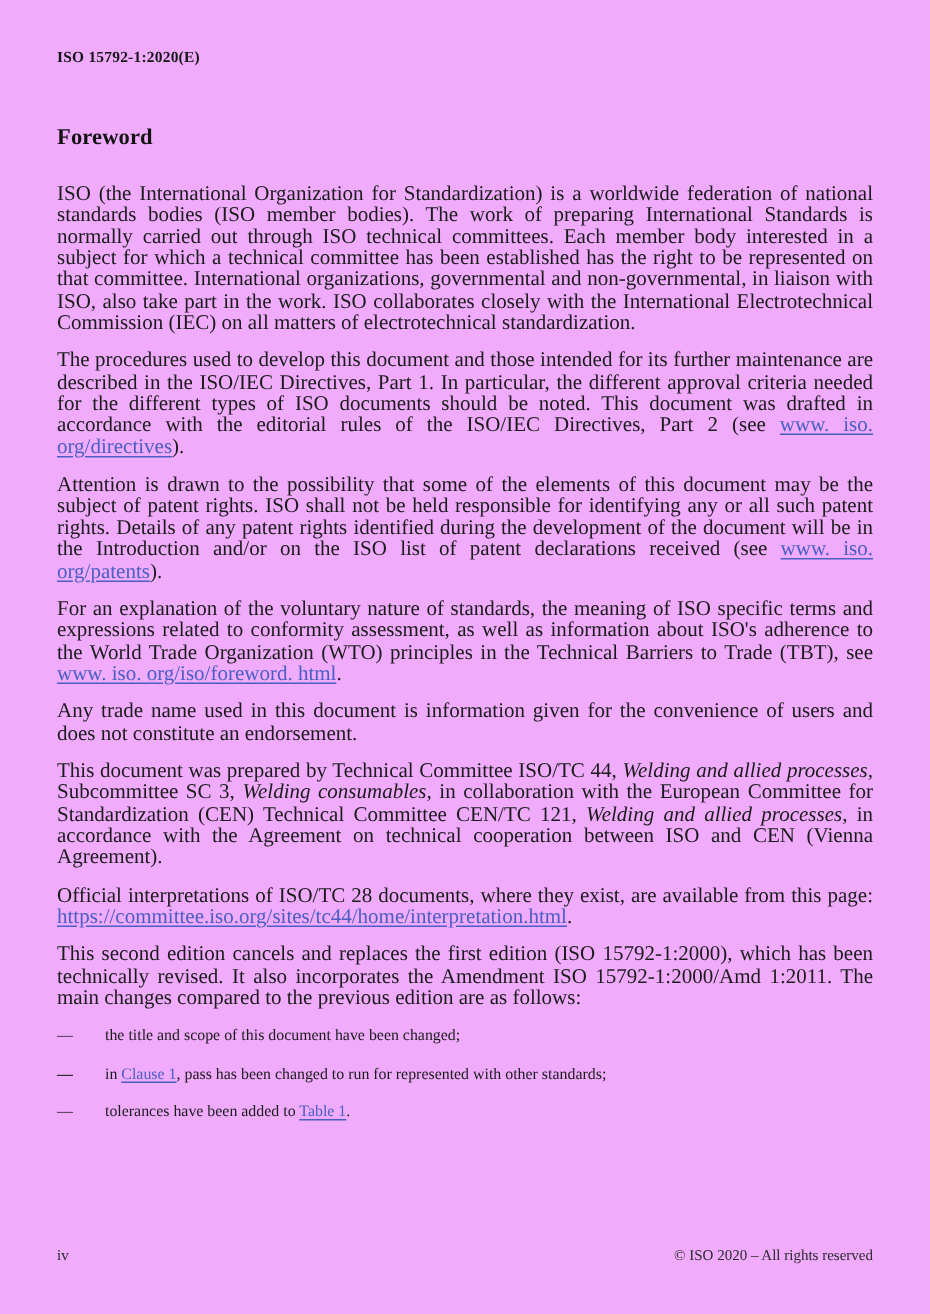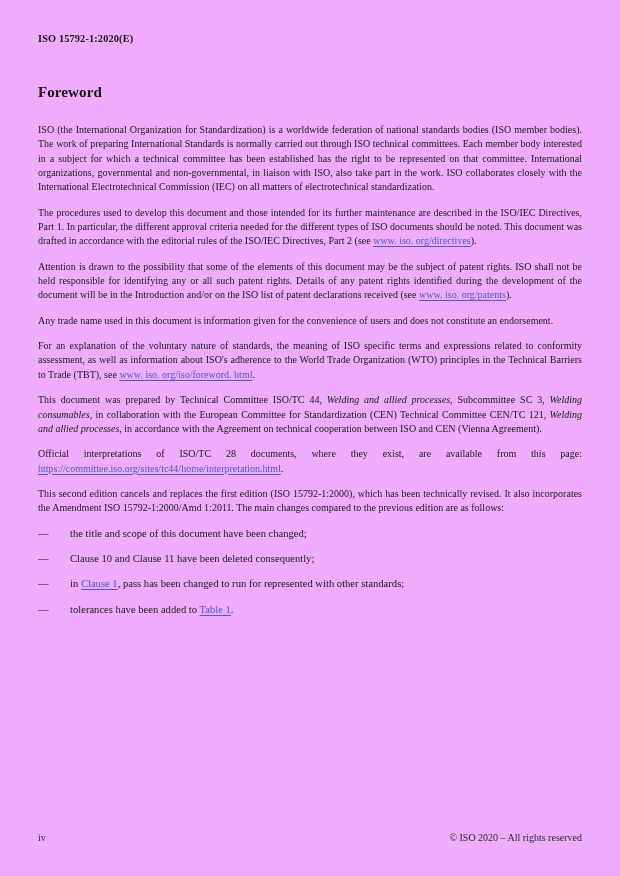--- a/index.html
+++ b/index.html
@@ -36,21 +36,21 @@
   }
   h1.section-title {
     margin: 0 0 22px 0;
     font-size: 15px;
     font-weight: bold;
     letter-spacing: 0.1px;
     color: #131313;
   }
   p.para {
     margin: 0 0 11px 0;
-    font-size: 10px;
+    font-size: 14px;
     line-height: 14.35px;
     text-align: justify;
     text-justify: inter-word;
     color: #1b1b1b;
     hyphens: none;
   }
   p.para:last-child {
     margin-bottom: 0;
   }
   .link {
@@ -115,37 +115,37 @@
   <div class="content">
 
     <h1 class="section-title">Foreword</h1>
 
     <p class="para"><span>ISO (the International Organization for Standardization) is a worldwide federation of national standards bodies (ISO member bodies). The work of preparing International Standards is normally carried out through ISO technical committees. Each member body interested in a subject for which a technical committee has been established has the right to be represented on that committee. International organizations, governmental and non-governmental, in liaison with ISO, also take part in the work. ISO collaborates closely with the International Electrotechnical Commission (IEC) on all matters of electrotechnical standardization.</span></p>
 
     <p class="para"><span>The procedures used to develop this document and those intended for its further maintenance are described in the ISO/IEC Directives, Part 1. In particular, the different approval criteria needed for the different types of ISO documents should be noted. This document was drafted in accordance with the editorial rules of the ISO/IEC Directives, Part 2 (see </span><a class="link" href="#">www. iso. org/directives</a><span>).</span></p>
 
     <p class="para"><span>Attention is drawn to the possibility that some of the elements of this document may be the subject of patent rights. ISO shall not be held responsible for identifying any or all such patent rights. Details of any patent rights identified during the development of the document will be in the Introduction and/or on the ISO list of patent declarations received (see </span><a class="link" href="#">www. iso. org/patents</a><span>).</span></p>
 
+    <p class="para"><span>For an explanation of the voluntary nature of standards, the meaning of ISO specific terms and expressions related to conformity assessment, as well as information about ISO's adherence to the World Trade Organization (WTO) principles in the Technical Barriers to Trade (TBT), see </span><a class="link" href="#">www. iso. org/iso/foreword. html</a><span>.</span></p>
+
     <p class="para"><span>Any trade name used in this document is information given for the convenience of users and does not constitute an endorsement.</span></p>
-
-    <p class="para"><span>For an explanation of the voluntary nature of standards, the meaning of ISO specific terms and expressions related to conformity assessment, as well as information about ISO's adherence to the World Trade Organization (WTO) principles in the Technical Barriers to Trade (TBT), see </span><a class="link" href="#">www. iso. org/iso/foreword. html</a><span>.</span></p>
 
     <p class="para"><span>This document was prepared by Technical Committee ISO/TC 44, </span><span class="ital">Welding and allied processes</span><span>, Subcommittee SC 3, </span><span class="ital">Welding consumables</span><span>, in collaboration with the European Committee for Standardization (CEN) Technical Committee CEN/TC 121, </span><span class="ital">Welding and allied processes</span><span>, in accordance with the Agreement on technical cooperation between ISO and CEN (Vienna Agreement).</span></p>
 
 
     <p class="para"><span>Official interpretations of ISO/TC 28 documents, where they exist, are available from this page: </span><a class="link" href="#">https://committee.iso.org/sites/tc44/home/interpretation.html</a><span>.</span></p>
 
     <p class="para"><span>This second edition cancels and replaces the first edition (ISO 15792-1:2000), which has been technically revised. It also incorporates the Amendment ISO 15792-1:2000/Amd 1:2011. The main changes compared to the previous edition are as follows:</span></p>
 
     <ul class="dashlist">
       <li>
         <span class="dash">—</span><span>the title and scope of this document have been changed;</span>
       </li>
       <li>
-        <span class="dash">—</span><span>Clause 10 and Clause 11 have been deleted consequently;</span>
+        <span class="dash">—</span>
       </li>
       <li>
         <span class="dash">—</span><span>in </span><a class="link" href="#">Clause 1</a><span>, pass has been changed to run for represented with other standards;</span>
       </li>
       <li>
         <span class="dash">—</span><span>tolerances have been added to </span><a class="link" href="#">Table 1</a><span>.</span>
       </li>
     </ul>
 
   </div>

